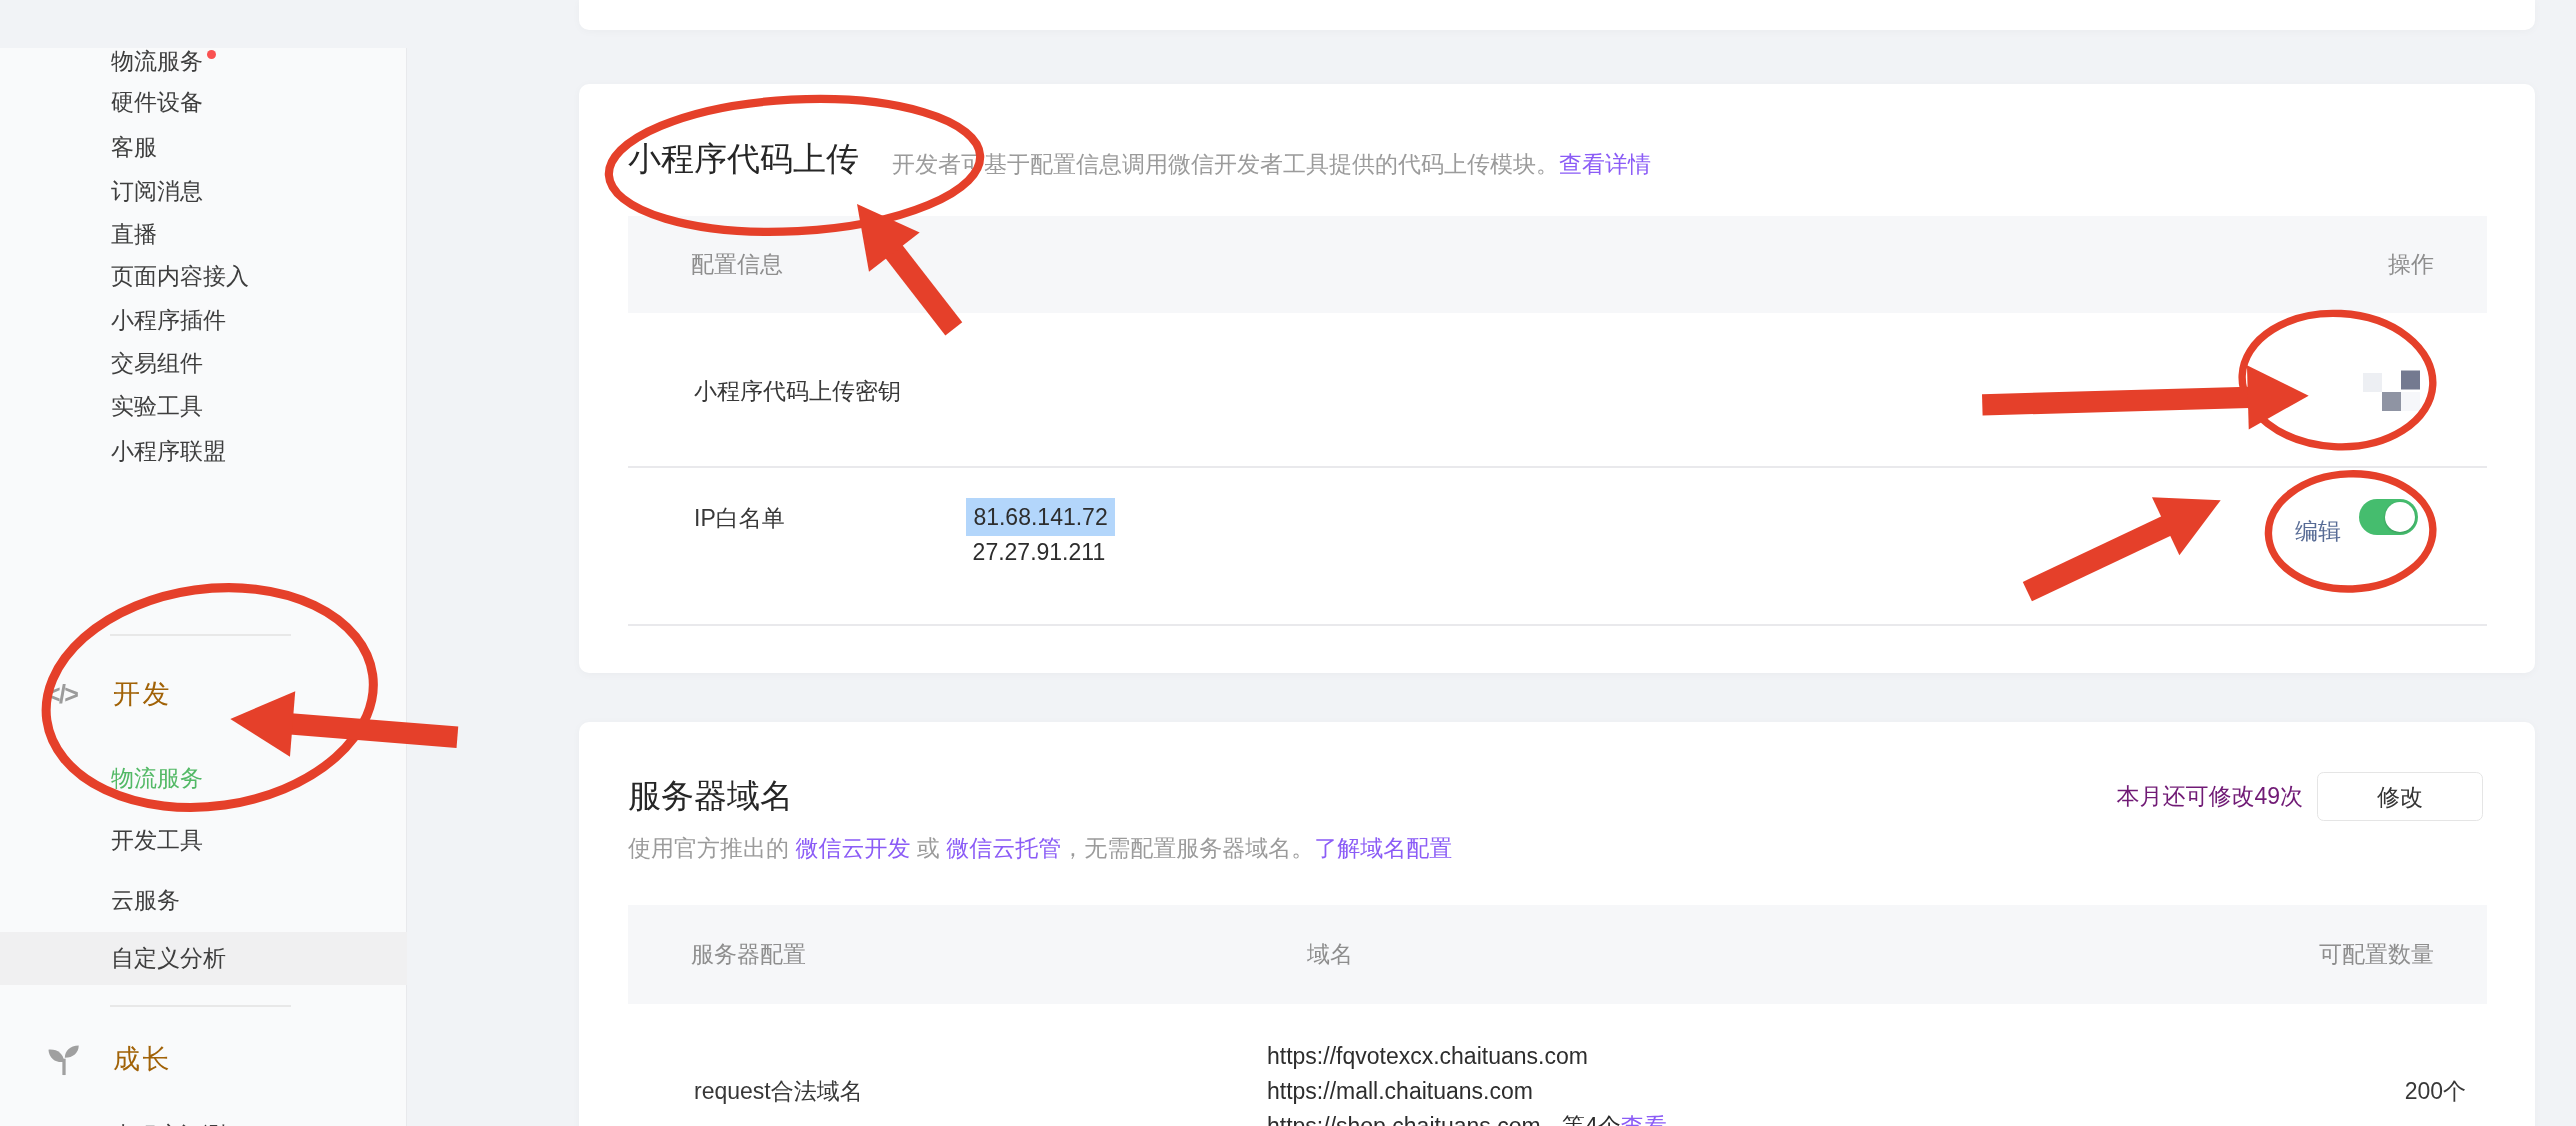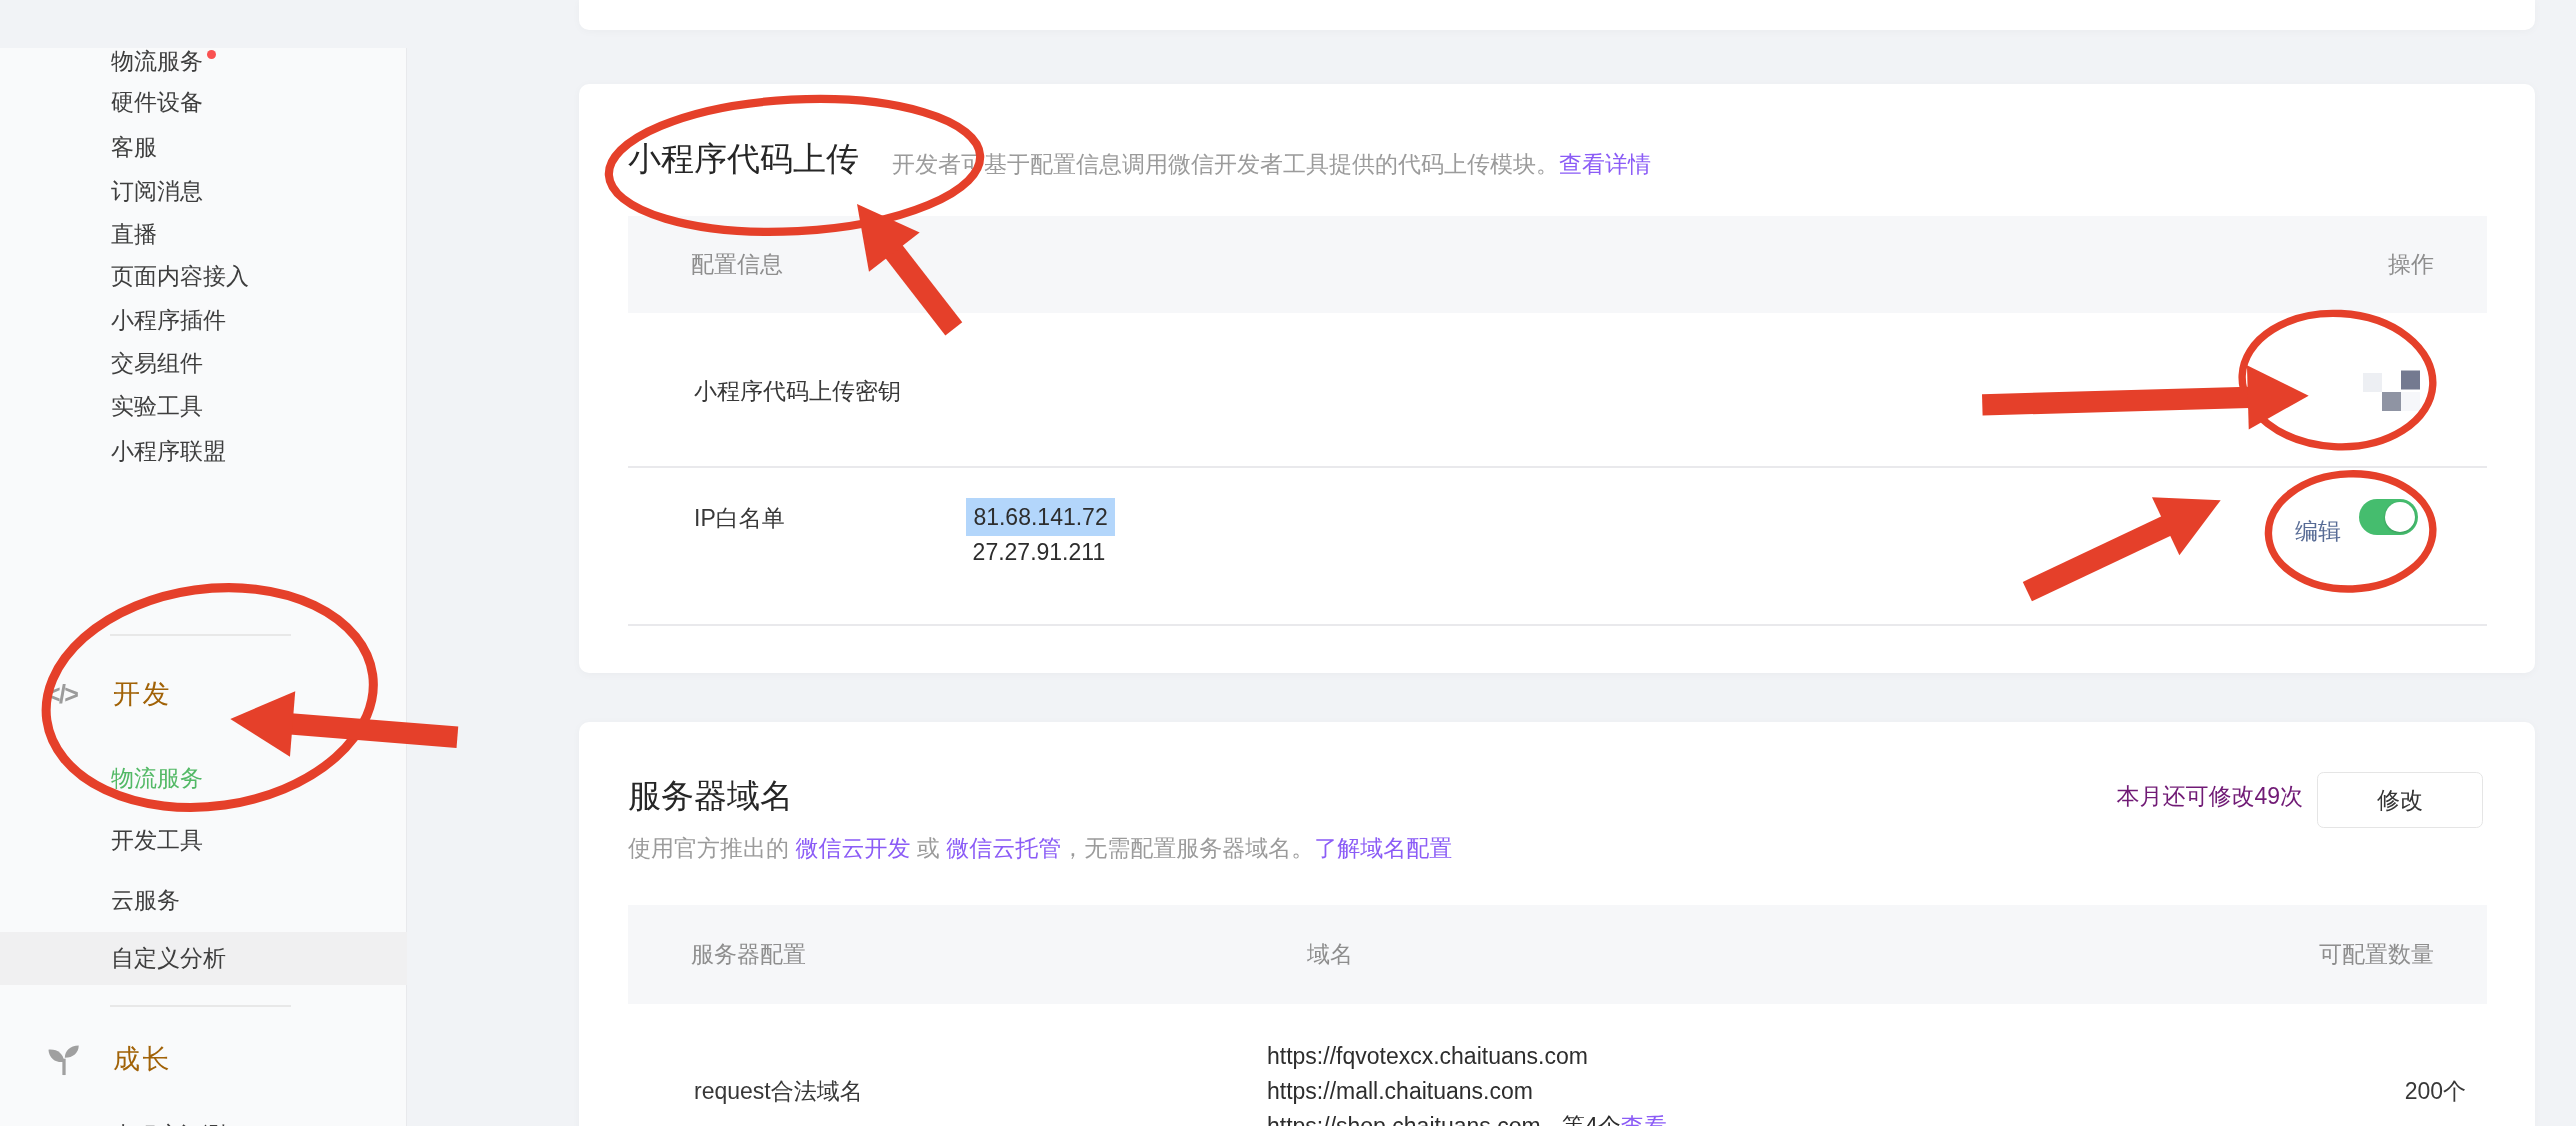--- a/index.html
+++ b/index.html
@@ -45,21 +45,21 @@
   .toggle .knob { position:absolute; right:3.3px; top:3.3px; width:30px; height:30px; border-radius:50%; background:#ffffff; box-shadow:0 0.8px 2.5px rgba(0,0,0,0.2); }
 
   .checker { width:57px; height:38px; display:grid; grid-template-columns:19px 19px 19px; grid-template-rows:19px 19px; cursor:pointer; }
   .checker i { display:block; }
   .ck-a { grid-column:1; grid-row:1; background:#edeff3; }
   .ck-b { grid-column:3; grid-row:1; background:#747a90; transform:translateY(-2.5px); }
   .ck-c { grid-column:2; grid-row:2; background:#8f94a3; }
   .ck-d { grid-column:3; grid-row:2; background:#f6f7fa; }
 
   .quota-text { font-size:23px; color:#701a75; height:25px; line-height:25px; white-space:nowrap; }
-  .btn { width:166px; height:56px; background:#ffffff; border:1.6px solid #e5e5e5; border-radius:6.6px; font-size:23px; color:#353535; text-align:center; line-height:46px; cursor:pointer;margin-left:7px; }
+  .btn { width:166px; height:49px; background:#ffffff; border:1.6px solid #e5e5e5; border-radius:6.6px; font-size:23px; color:#353535; text-align:center; line-height:46px; cursor:pointer;margin-left:7px; }
   .domain-lines { font-size:23px; color:#2d2d2d; line-height:35px; white-space:nowrap; }
   .more-gap { margin-left:21.4px; color:#2d2d2d; }
 
   
   #anno { left:0; top:0; width:2576px; height:1127px; z-index:40; pointer-events:none; }
 </style>
 </head>
 <body>
 
 <div id="canvas">

